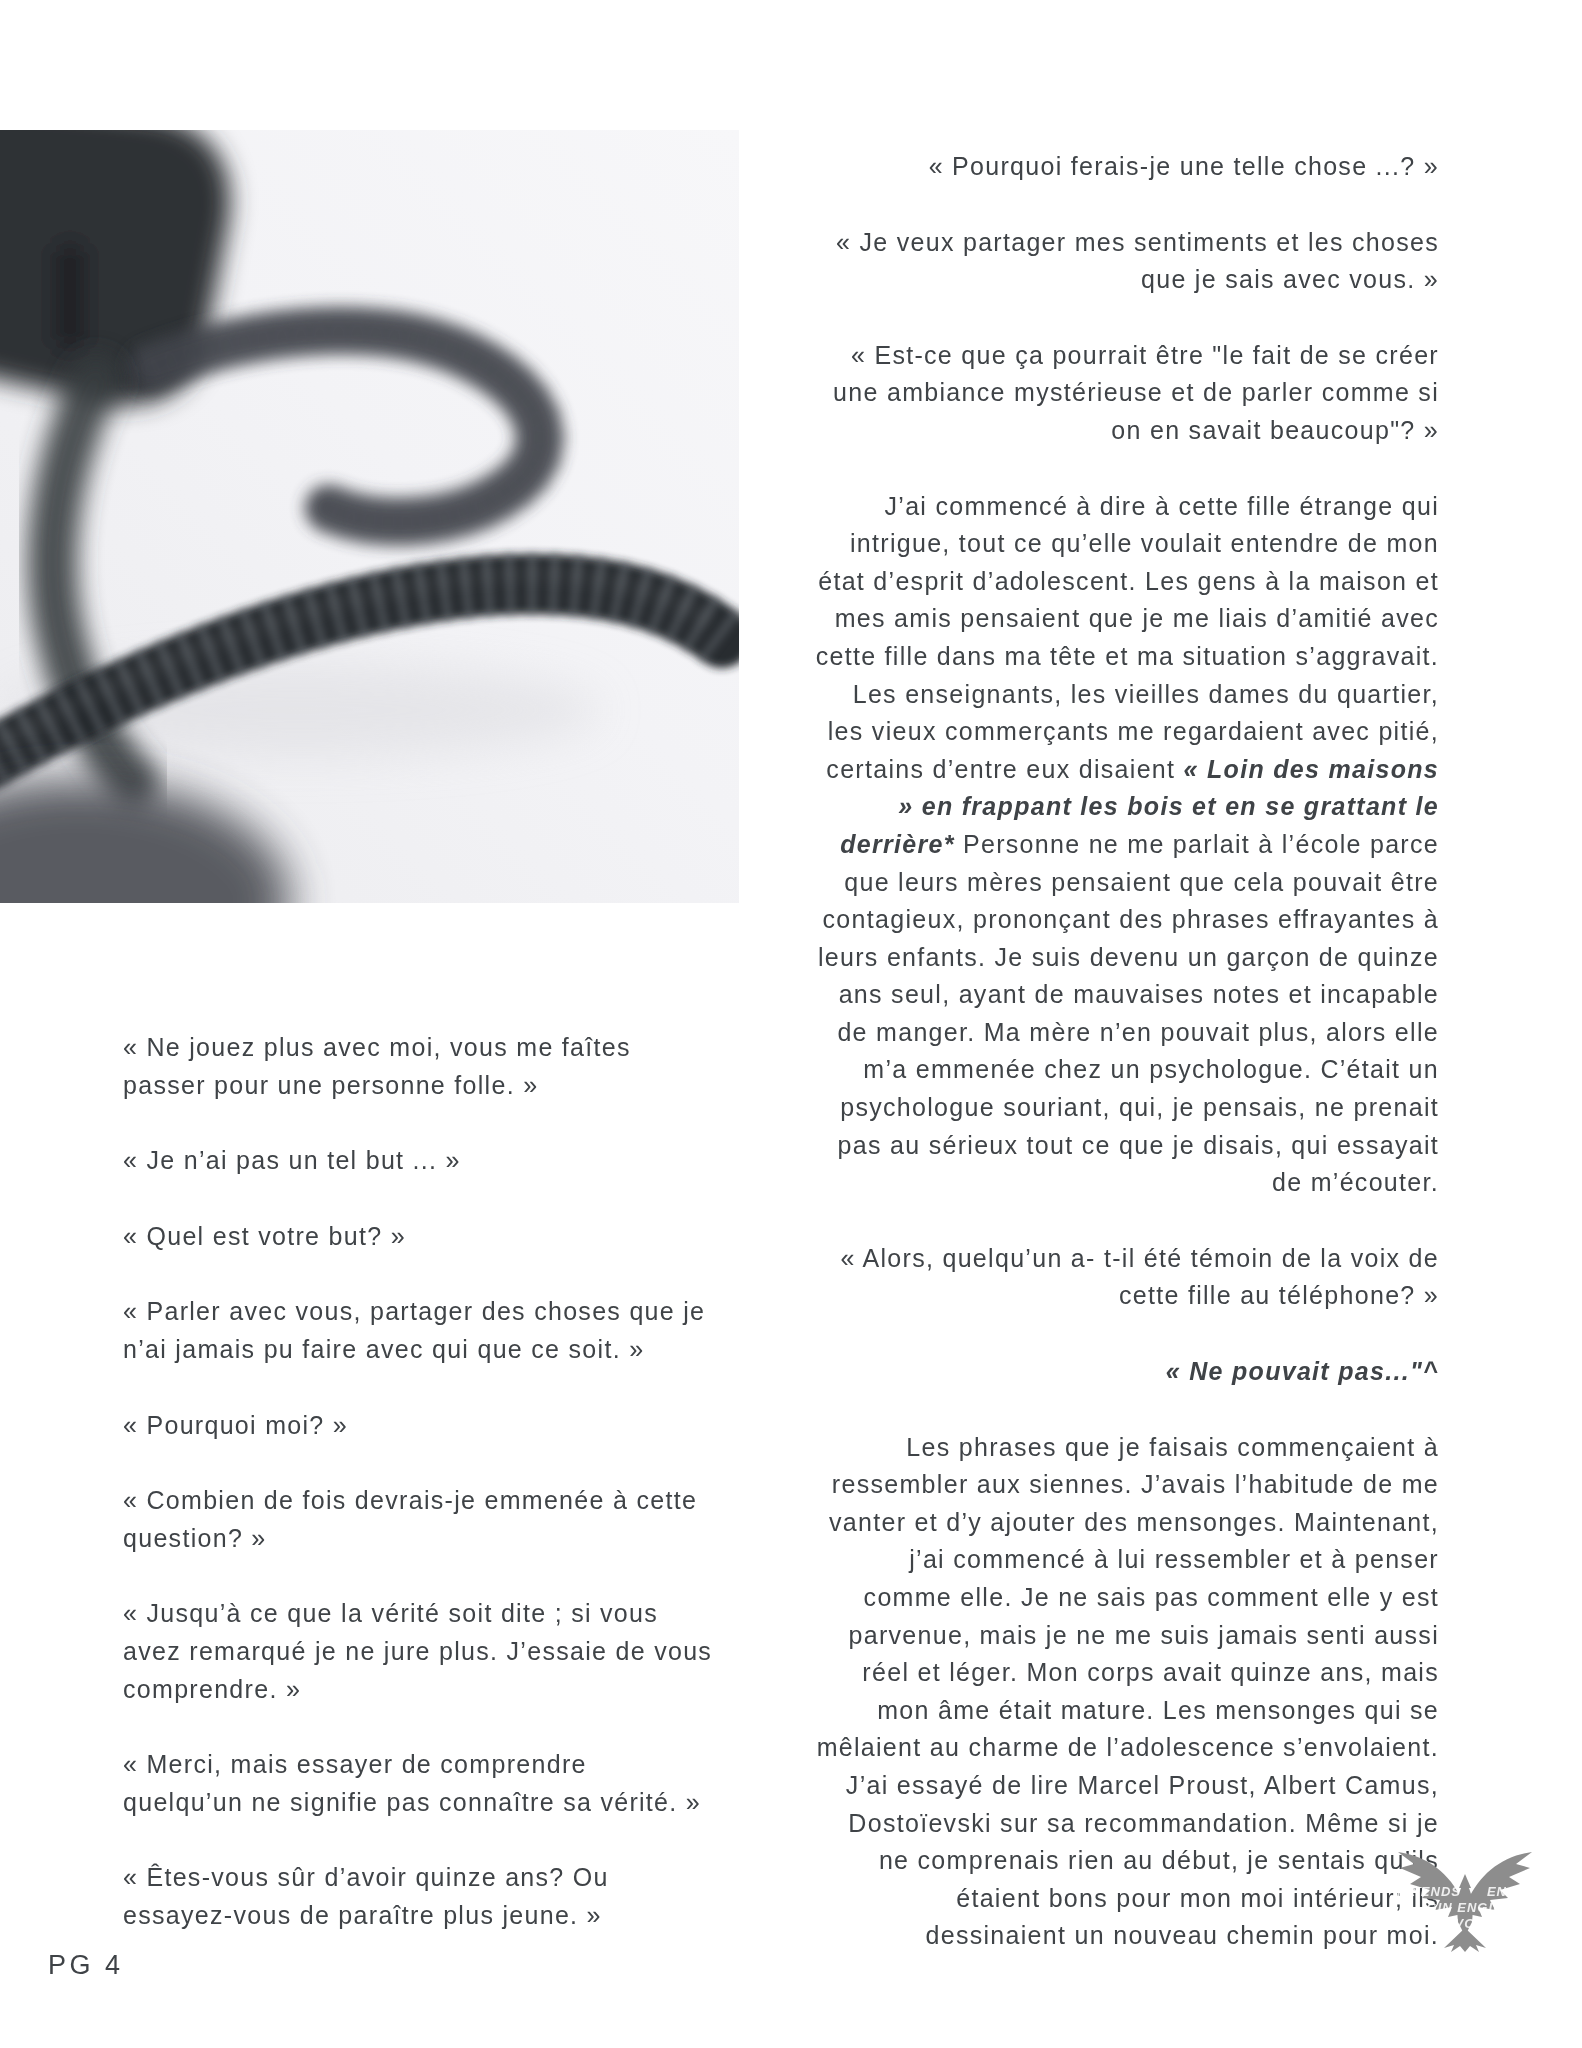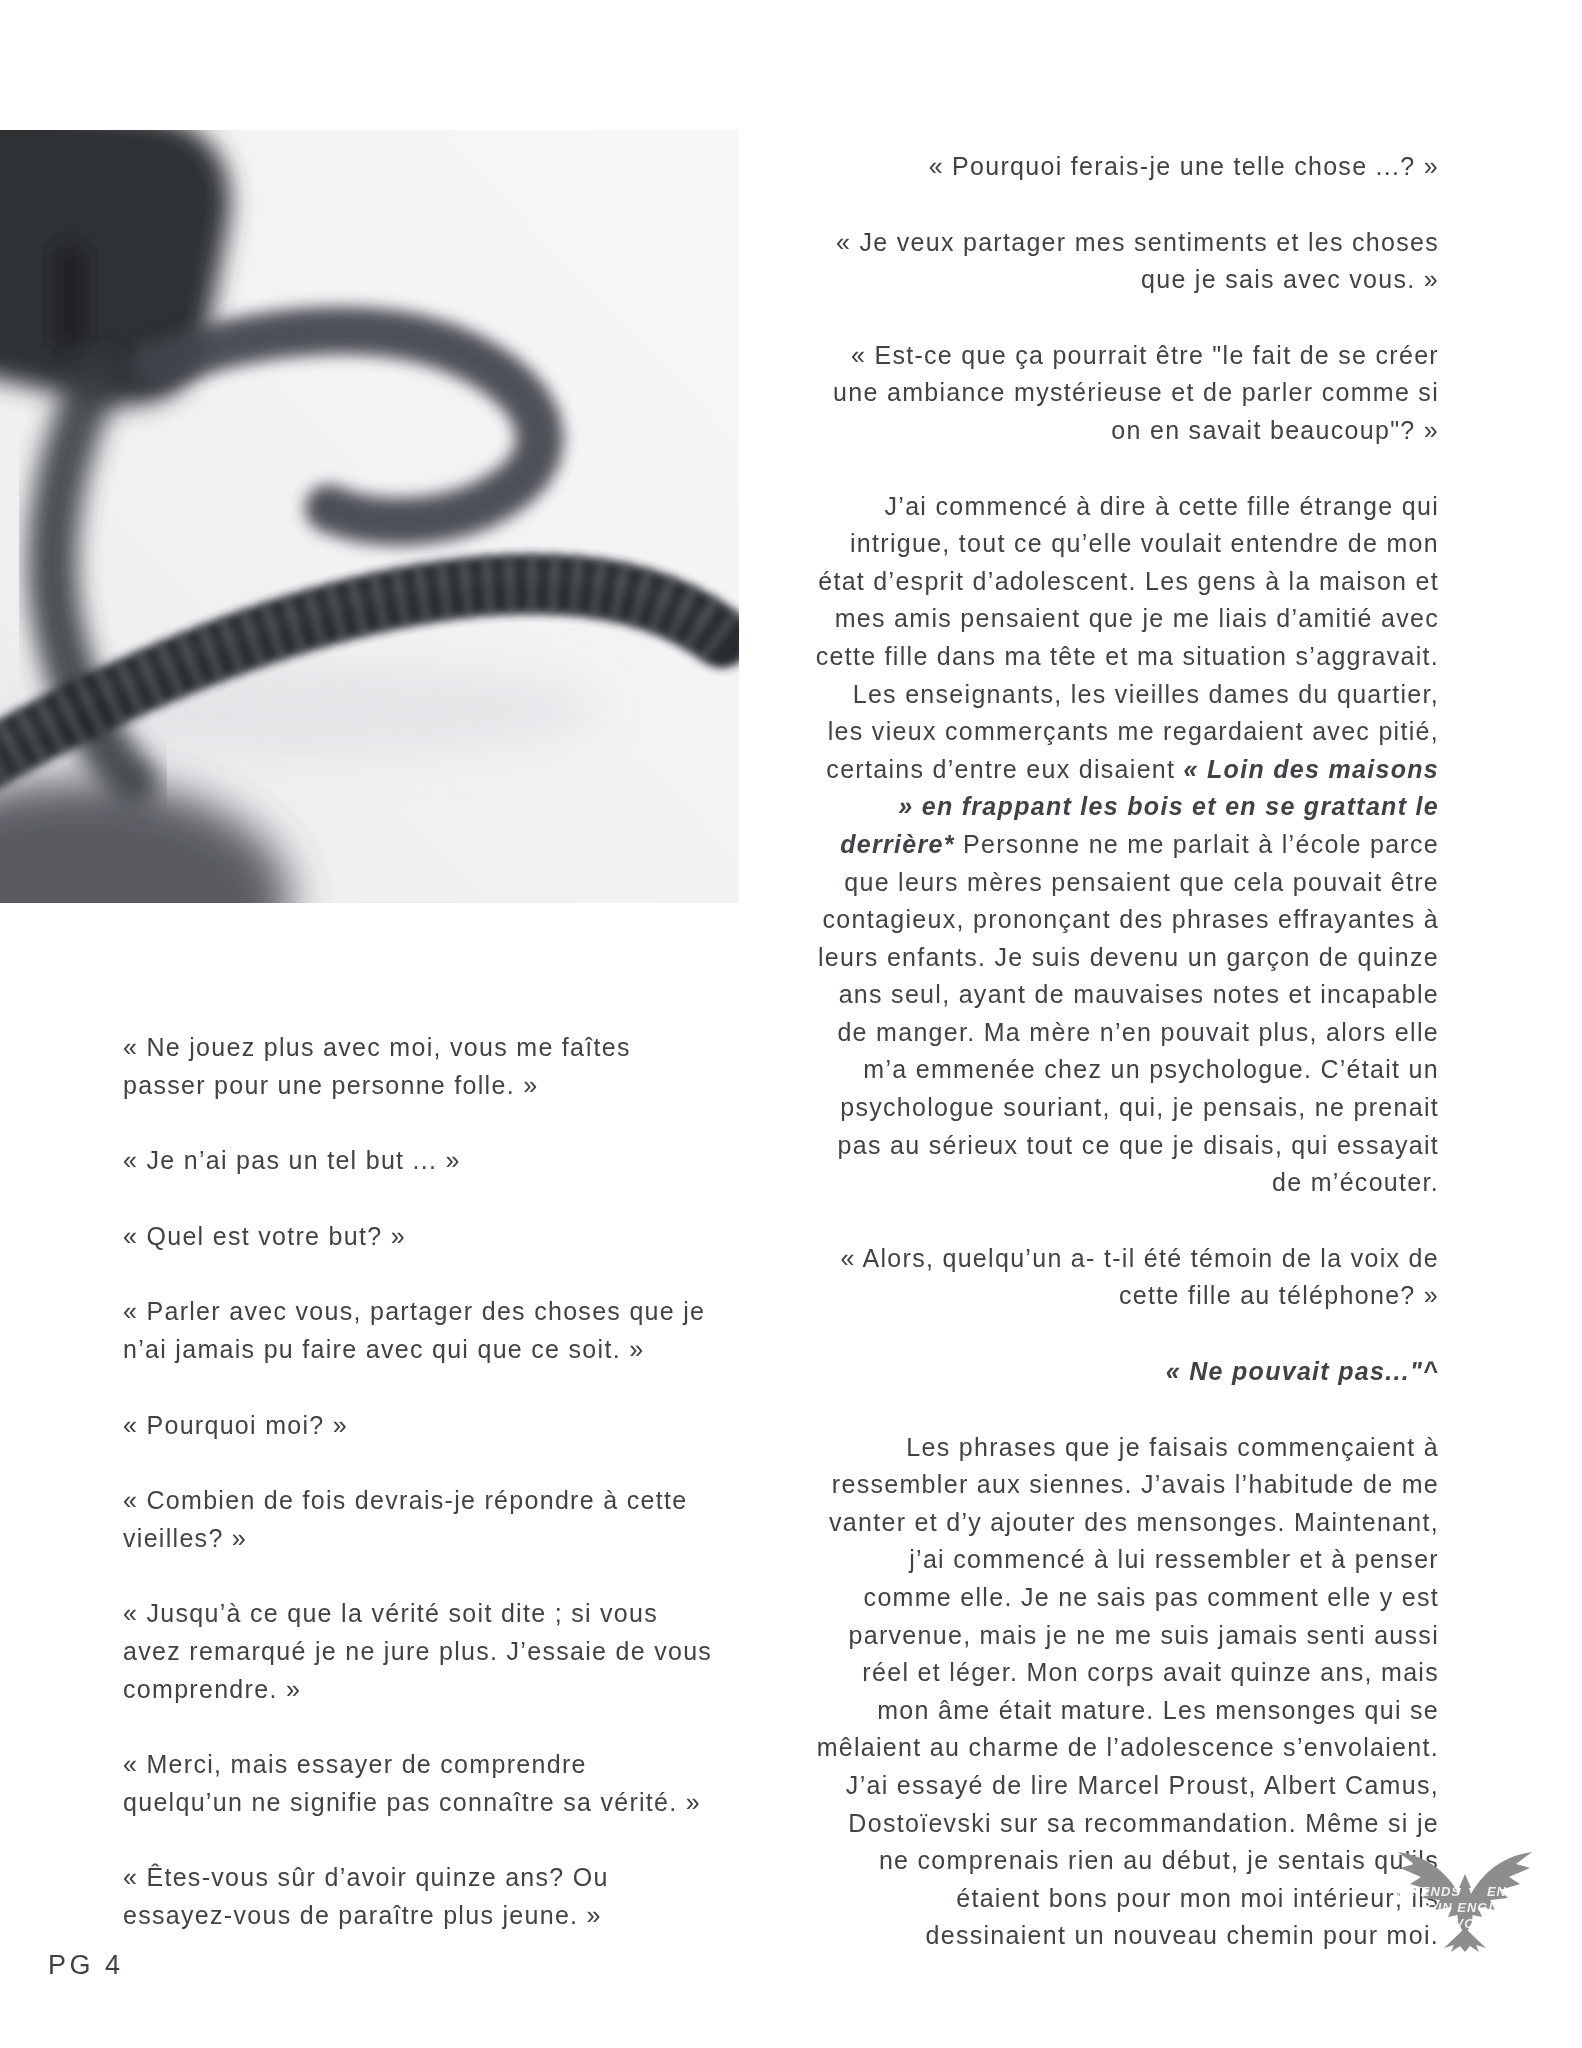--- a/index.html
+++ b/index.html
@@ -93,21 +93,21 @@
     <path d="M-60,752 C40,656 180,668 258,788" fill="none" stroke="#515archive62" stroke-width="90" opacity="0.4" filter="url(#b22)"></path>
   </svg>
 </div>
 
 <div class="col left-col">
   <p>« Ne jouez plus avec moi, vous me faîtes passer pour une personne folle. »</p>
   <p>« Je n’ai pas un tel but ... »</p>
   <p>« Quel est votre but? »</p>
   <p>« Parler avec vous, partager des choses que je n’ai jamais pu faire avec qui que ce soit. »</p>
   <p>« Pourquoi moi? »</p>
-  <p>« Combien de fois devrais-je répondre à cette vieilles? »</p>
+  <p>« Combien de fois devrais-je emmenée à cette question? »</p>
   <p>« Jusqu’à ce que la vérité soit dite ; si vous avez remarqué je ne jure plus. J’essaie de vous comprendre. »</p>
   <p>« Merci, mais essayer de comprendre quelqu’un ne signifie pas connaître sa vérité. »</p>
   <p>« Êtes-vous sûr d’avoir quinze ans? Ou essayez-vous de paraître plus jeune. »</p>
 </div>
 
 <div class="col right-col">
   <p>« Pourquoi ferais-je une telle chose ...? »</p>
   <p>« Je veux partager mes sentiments et les choses que je sais avec vous. »</p>
   <p>« Est-ce que ça pourrait être "le fait de se créer une ambiance mystérieuse et de parler comme si on en savait beaucoup"? »</p>
   <p><span>J’ai commencé à dire à cette fille étrange qui intrigue, tout ce qu’elle voulait entendre de mon état d’esprit d’adolescent. Les gens à la maison et mes amis pensaient que je me liais d’amitié avec cette fille dans ma tête et ma situation s’aggravait. Les enseignants, les vieilles dames du quartier, les vieux commerçants me regardaient avec pitié, certains d’entre eux disaient </span><span class="emph">« Loin des maisons » en frappant les bois et en se grattant le derrière*</span><span> Personne ne me parlait à l’école parce que leurs mères pensaient que cela pouvait être contagieux, prononçant des phrases effrayantes à leurs enfants. Je suis devenu un garçon de quinze ans seul, ayant de mauvaises notes et incapable de manger. Ma mère n’en pouvait plus, alors elle m’a emmenée chez un psychologue. C’était un psychologue souriant, qui, je pensais, ne prenait pas au sérieux tout ce que je disais, qui essayait de m’écouter.</span></p>

